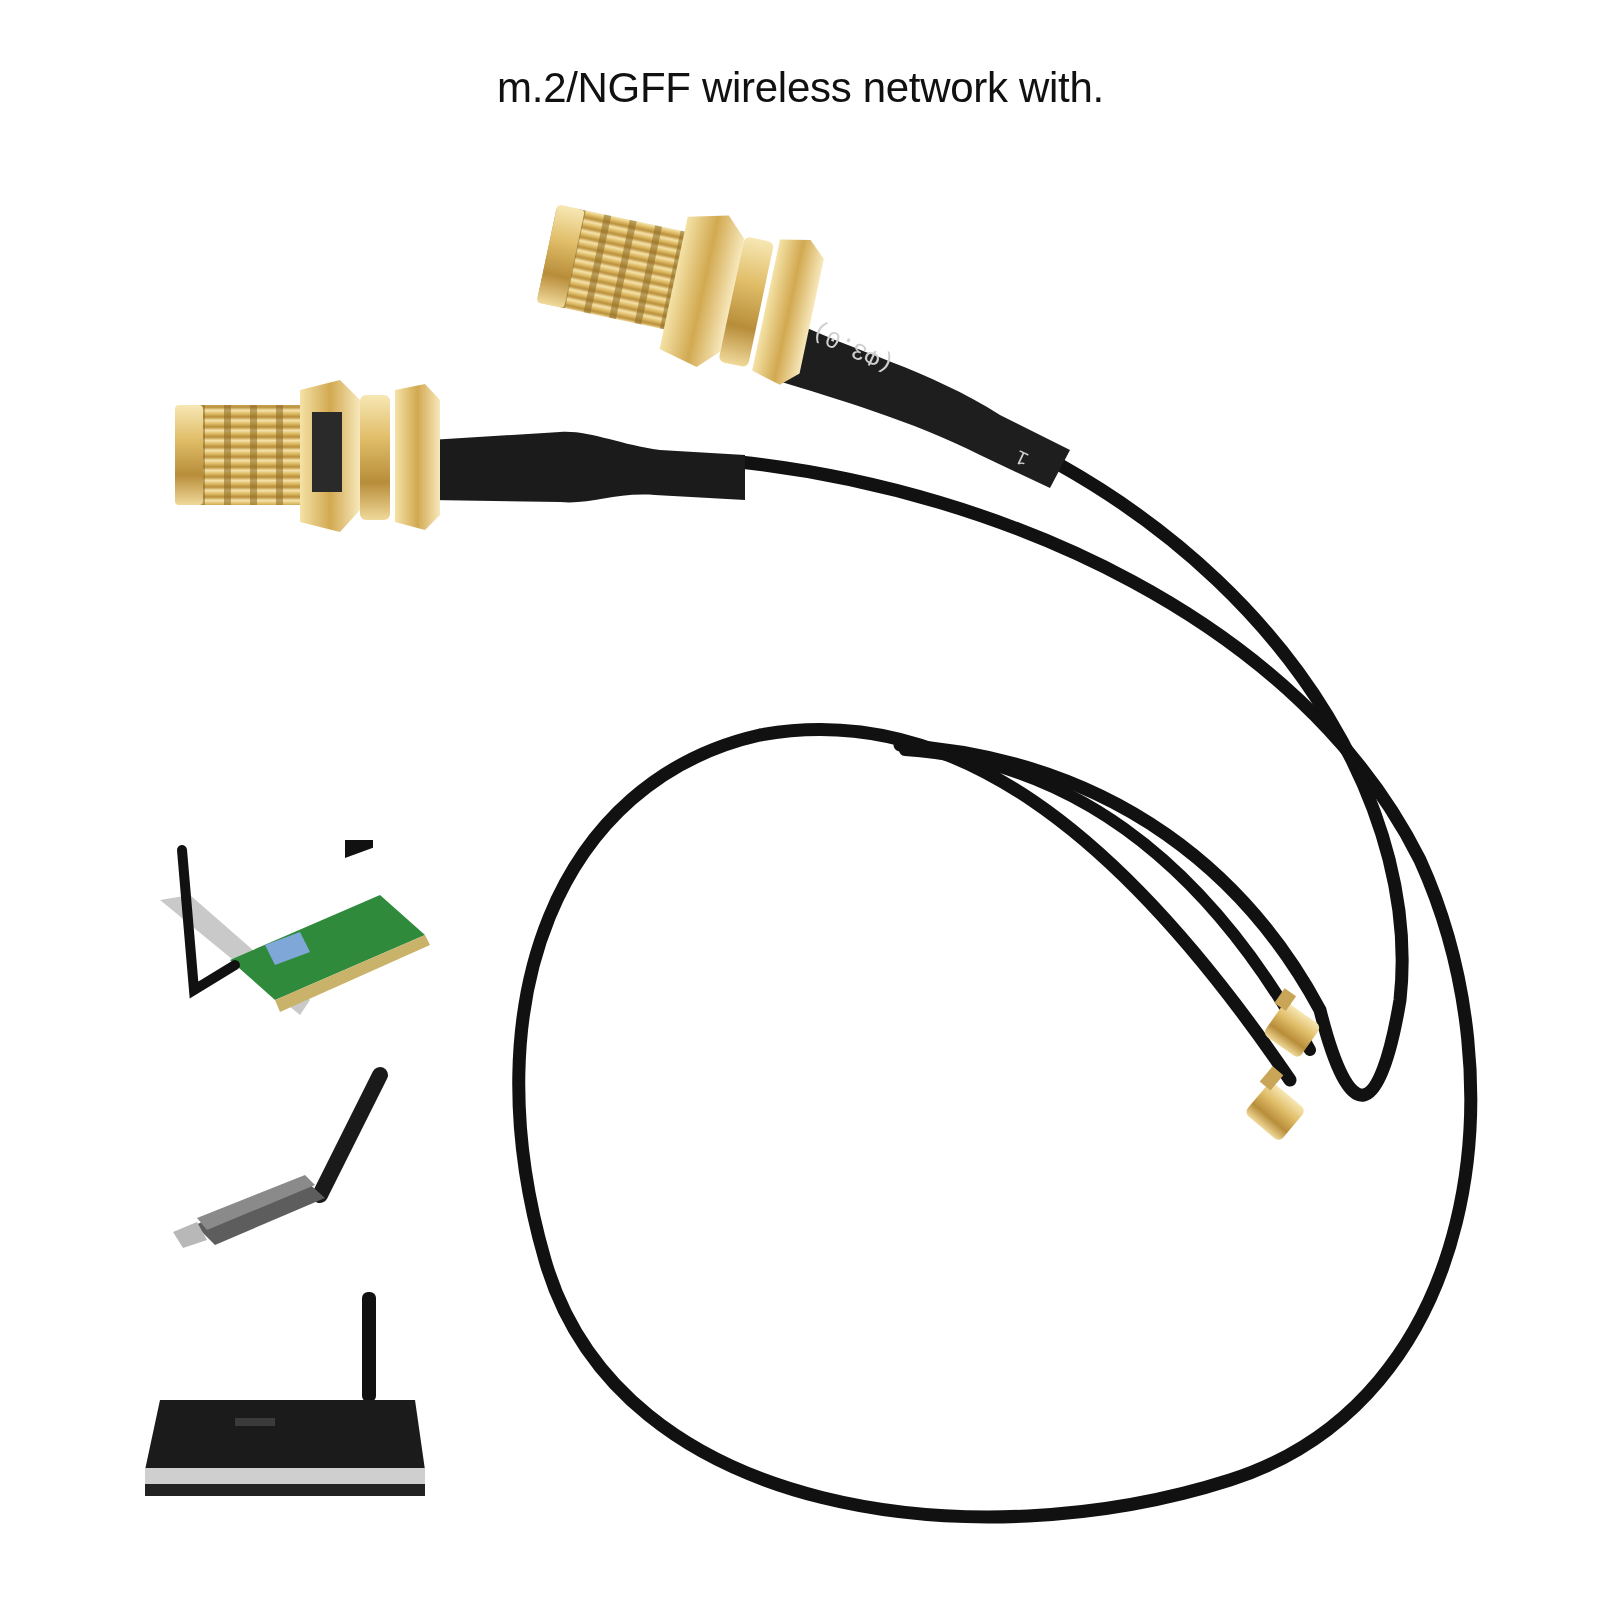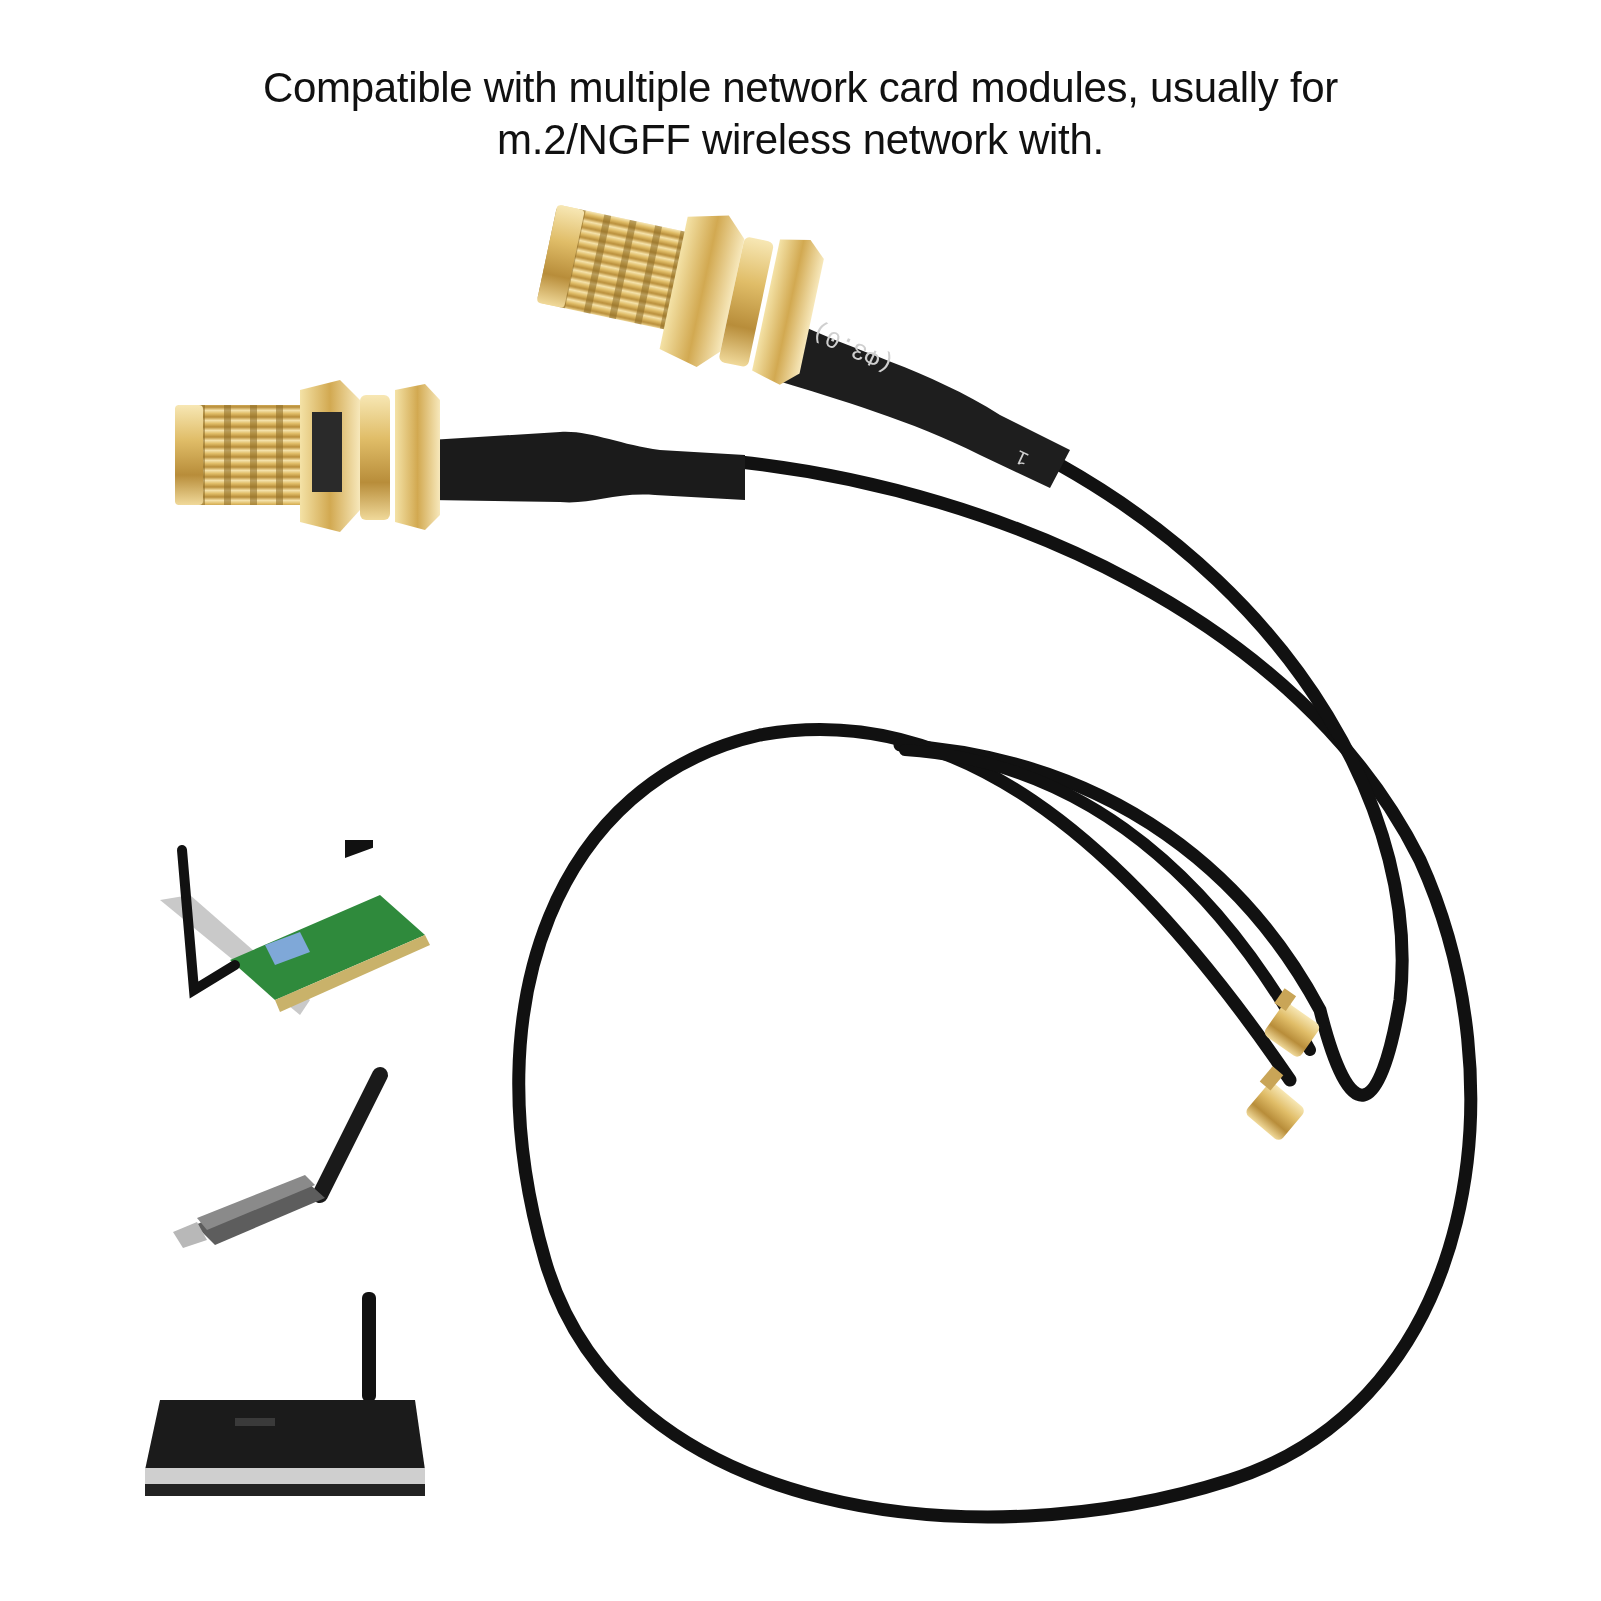--- a/index.html
+++ b/index.html
@@ -6,21 +6,20 @@
     body { width: 1601px; height: 1601px; position: relative; overflow: hidden; font-family: "Liberation Sans", sans-serif; }
     .caption { position: absolute; left: 0; top: 62px; width: 1601px; text-align: center; color: #111111; font-size: 42px; line-height: 52px; letter-spacing: -0.3px; }
     .caption div { white-space: nowrap; }
     .scene { position: absolute; left: 0; top: 0; width: 1601px; height: 1601px; }
     .device { position: absolute; }
   </style>
 </head>
 <body>
 
 <div class="caption">
-  <div>Compatible with multiple network card modules, usually for</div>
   <div>m.2/NGFF wireless network with.</div>
 </div>
 
 <svg class="scene" viewBox="0 0 1601 1601" xmlns="http://www.w3.org/2000/svg">
   <defs>
     <linearGradient id="gold" x1="0" y1="0" x2="0" y2="1">
       <stop offset="0" stop-color="#f7e7b4"></stop>
       <stop offset="0.35" stop-color="#e0bd68"></stop>
       <stop offset="0.7" stop-color="#b88d3a"></stop>
       <stop offset="1" stop-color="#f0d99a"></stop>

